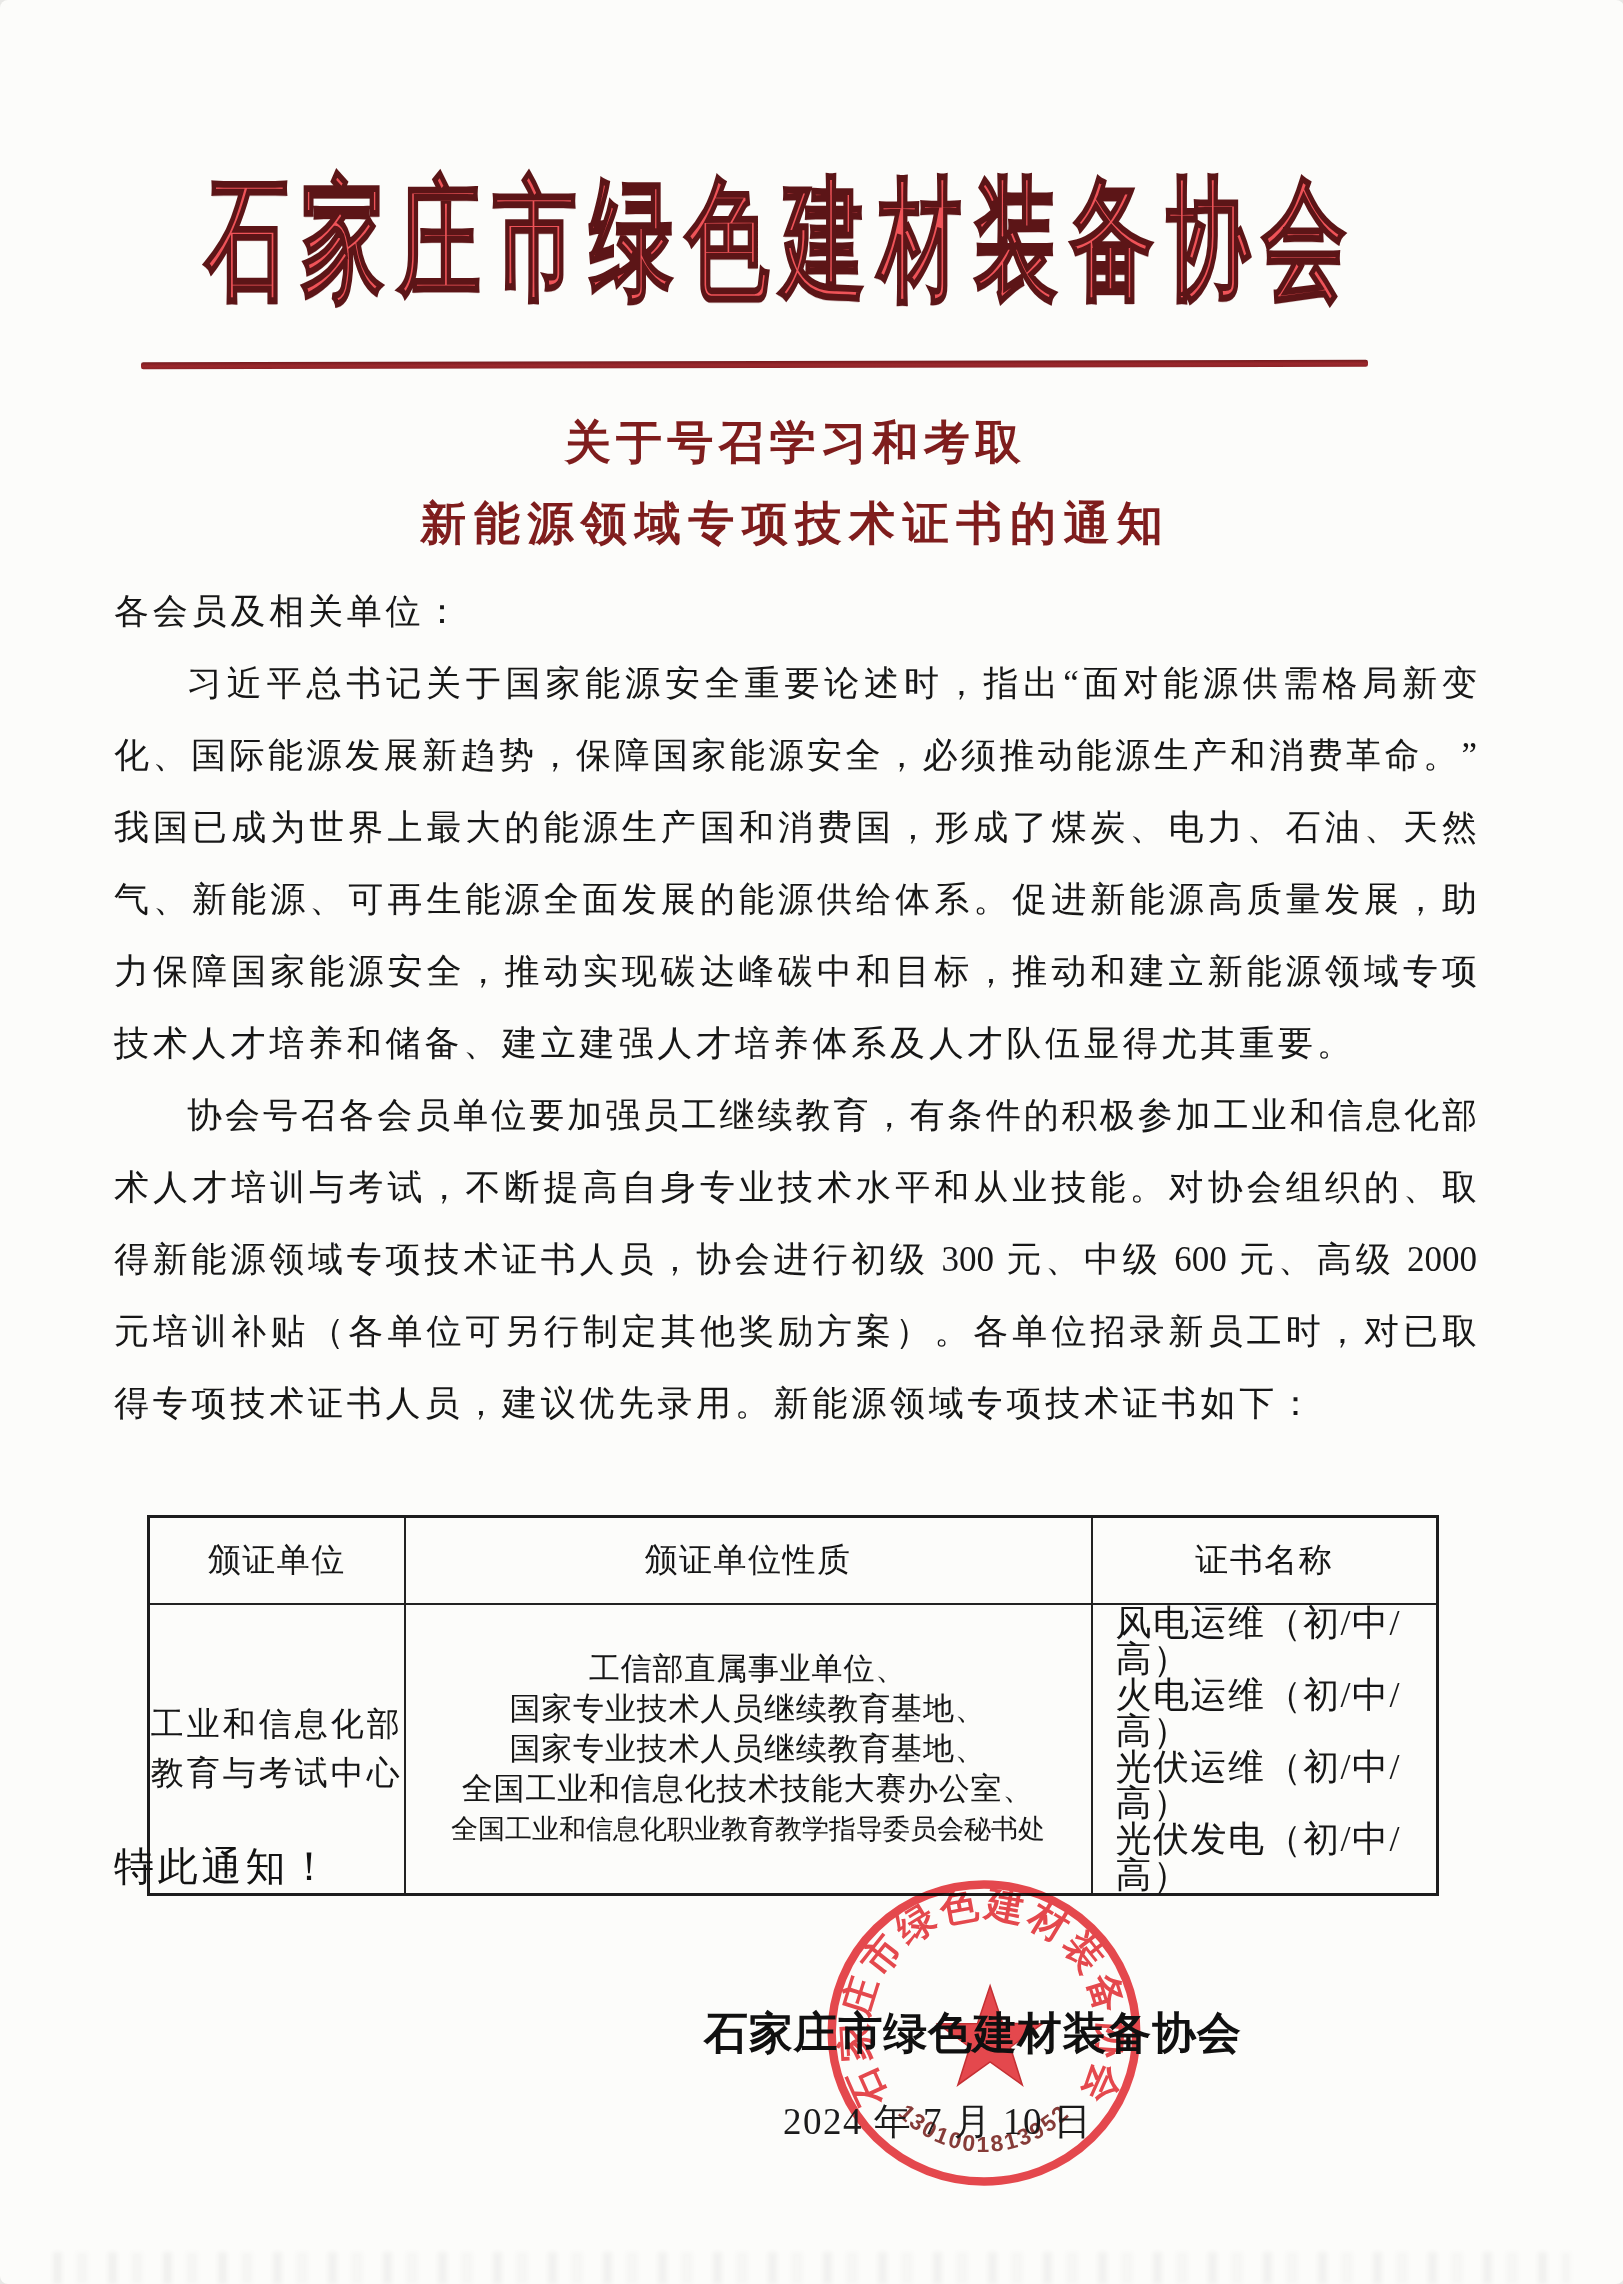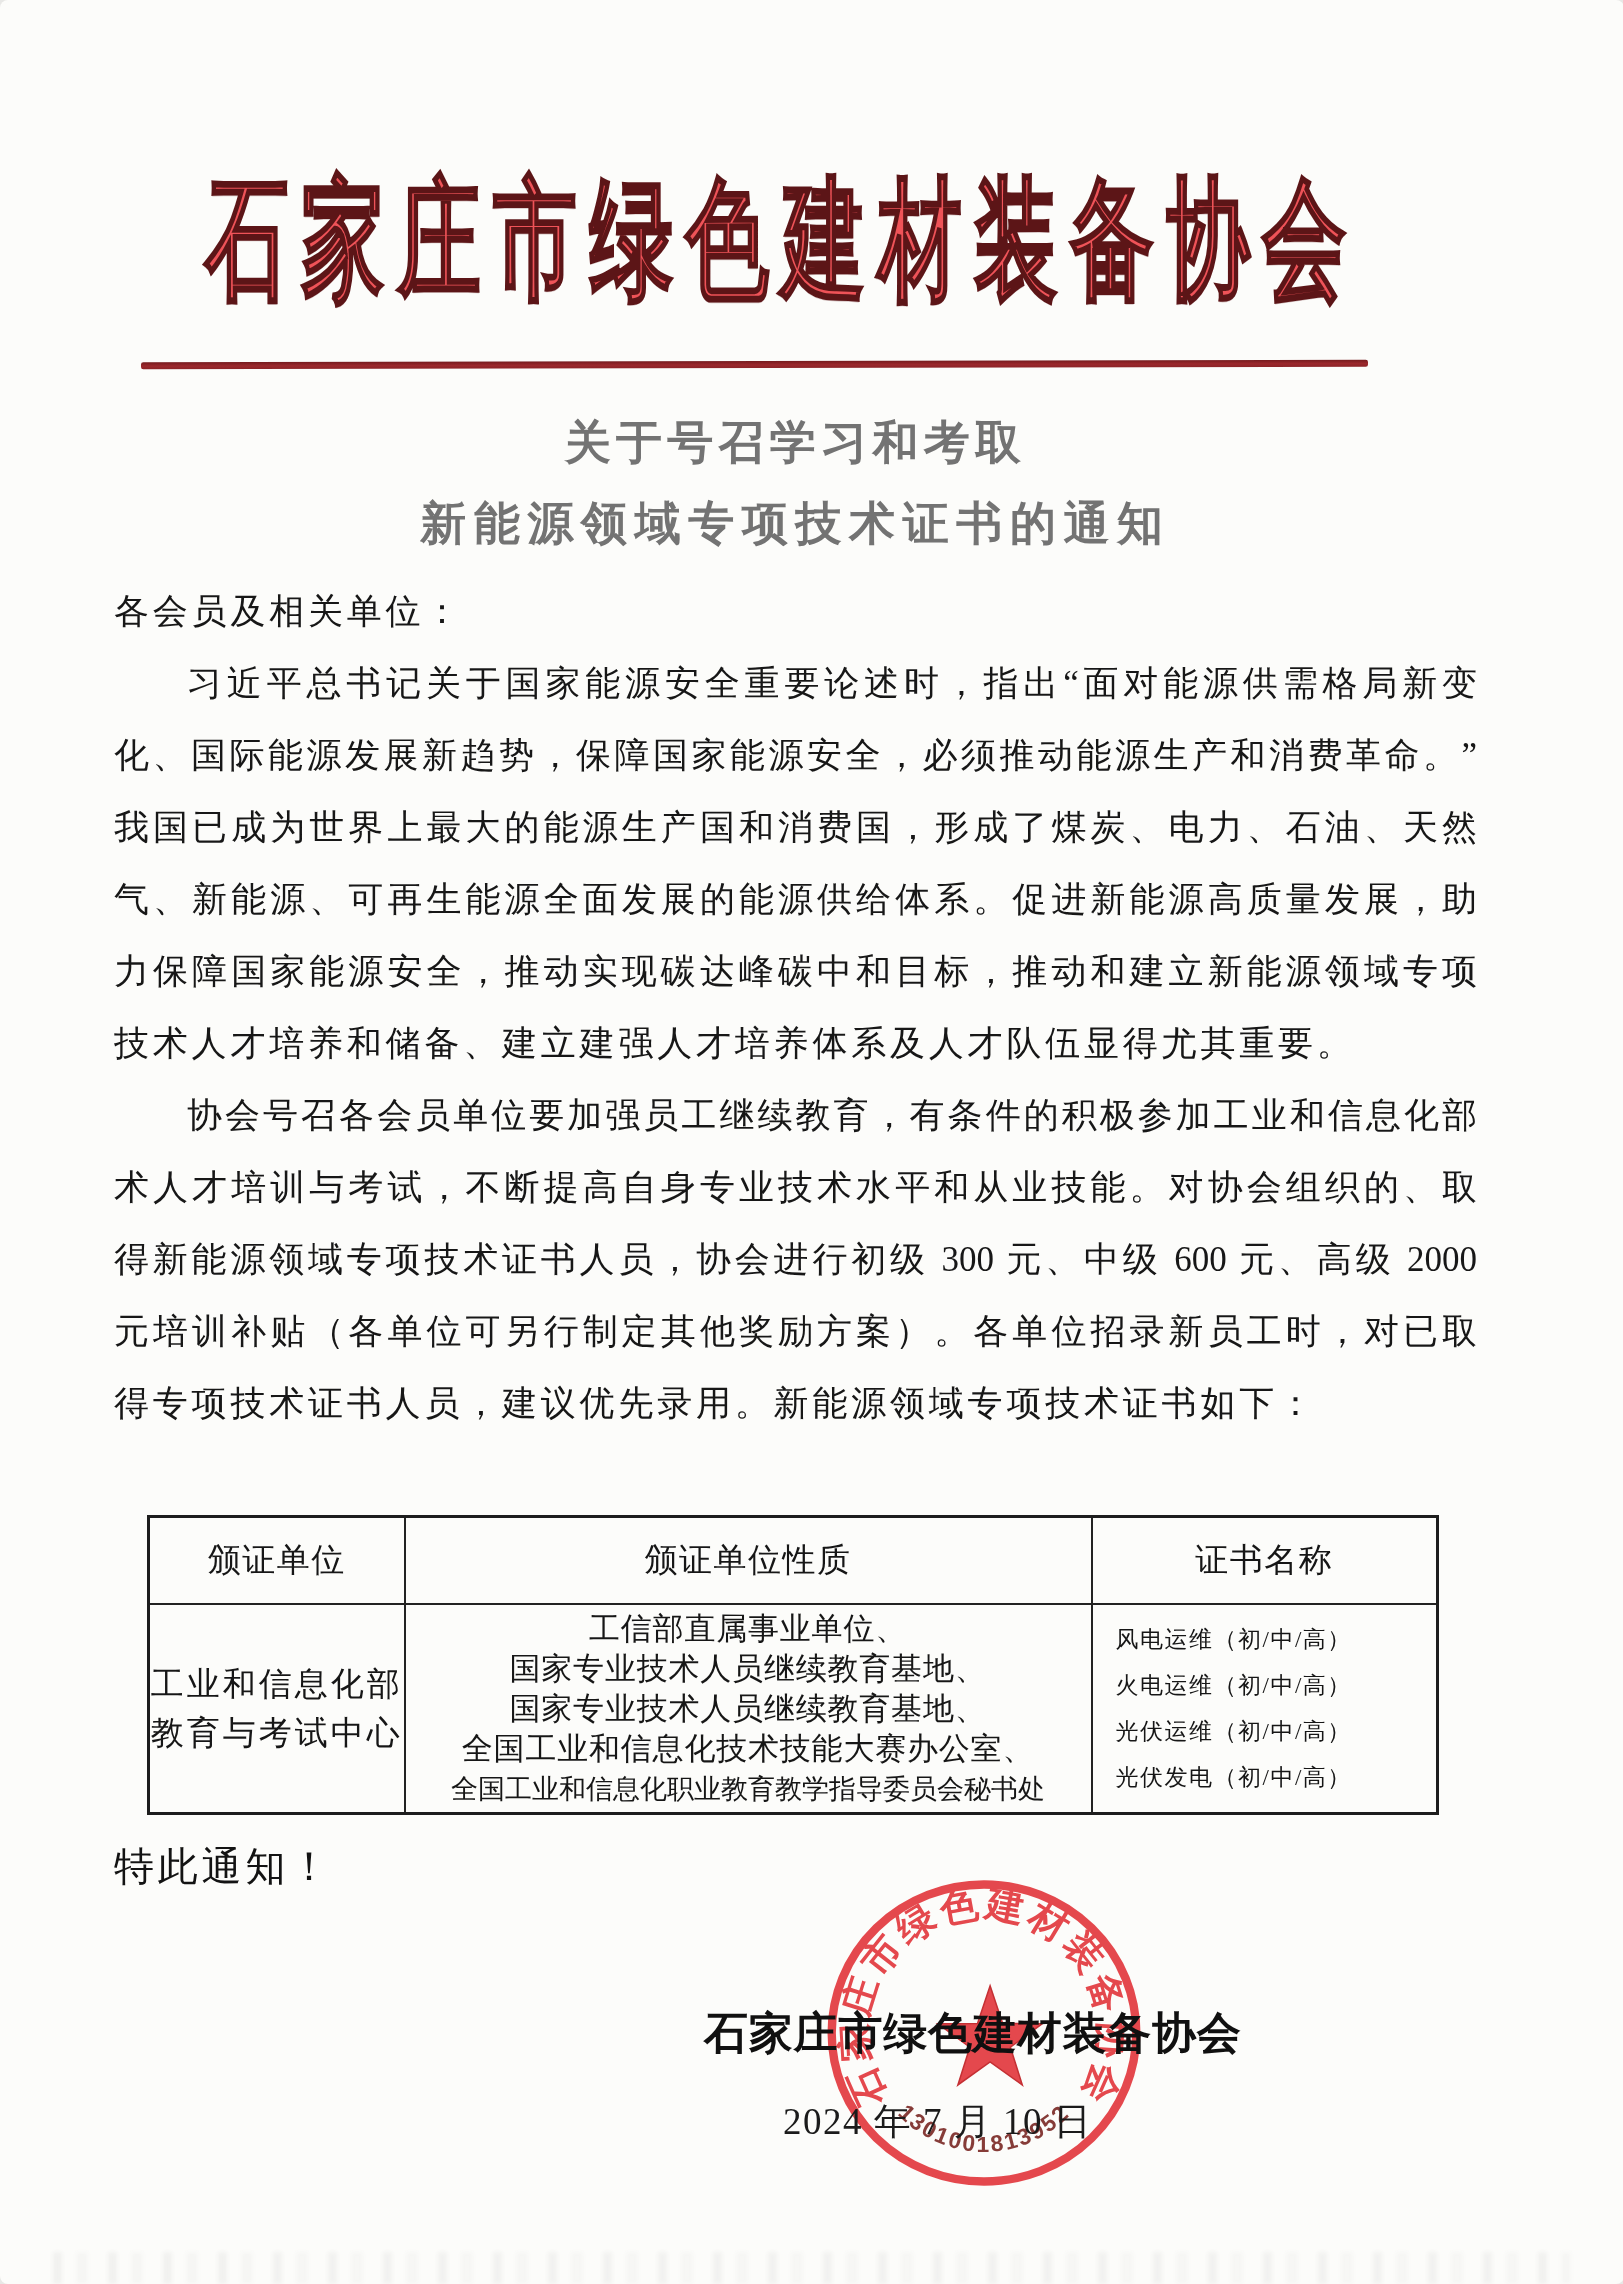--- a/index.html
+++ b/index.html
@@ -46,21 +46,21 @@
     background:linear-gradient(to bottom,#761b1e,var(--rule-red) 55%,#8c2327);
     border-radius:2.3px;
     transform:rotate(-0.12deg);
   }
   
   .doc-title{
     position:absolute;
     left:114px;width:1363px;
     text-align:center;
     font-weight:bold;
-    color:#737373;
+    color:#7f1d1d;
     line-height:1;
     white-space:nowrap;
   }
   .doc-title.t1{top:420px;font-size:46px;letter-spacing:5.3px;}
   .doc-title.t2{top:501px;font-size:46px;letter-spacing:7.6px;}
   
   .body-block{
     position:absolute;
     top:576px;left:114px;width:1363px;
     font-size:35px;
@@ -90,21 +90,21 @@
     font-weight:normal;
   }
   .cert-table{border:3px solid #1d1d1d;padding-left:25px;}
   .cert-table .hrow th{height:85px;font-size:33px;text-align:center;letter-spacing:1.5px;}
   .cert-table .brow td{height:207px;}
   .cell-center{display:flex;flex-direction:column;justify-content:center;align-items:center;height:100%;}
   .cell-left{display:flex;flex-direction:column;justify-content:center;align-items:flex-start;height:100%;padding-left:23px;box-sizing:border-box;}
   .issuer-line{font-size:33px;line-height:49px;letter-spacing:3px;}
   .nature-line{font-size:31px;line-height:40px;letter-spacing:0.8px;}
   .nature-line.small{font-size:27px;line-height:40px;letter-spacing:0;}
-  .cert-line{font-size:23px;line-height:46px;letter-spacing:1.5px;}
+  .cert-line{font-size:36px;line-height:36px;letter-spacing:1.5px;}
   
   .closing{
     position:absolute;
     top:1839px;left:114px;
     font-size:40px;letter-spacing:3.8px;color:#131313;
   }
   .signature{
     position:absolute;
     top:2008px;left:704px;
     font-family:"Liberation Sans", sans-serif;

